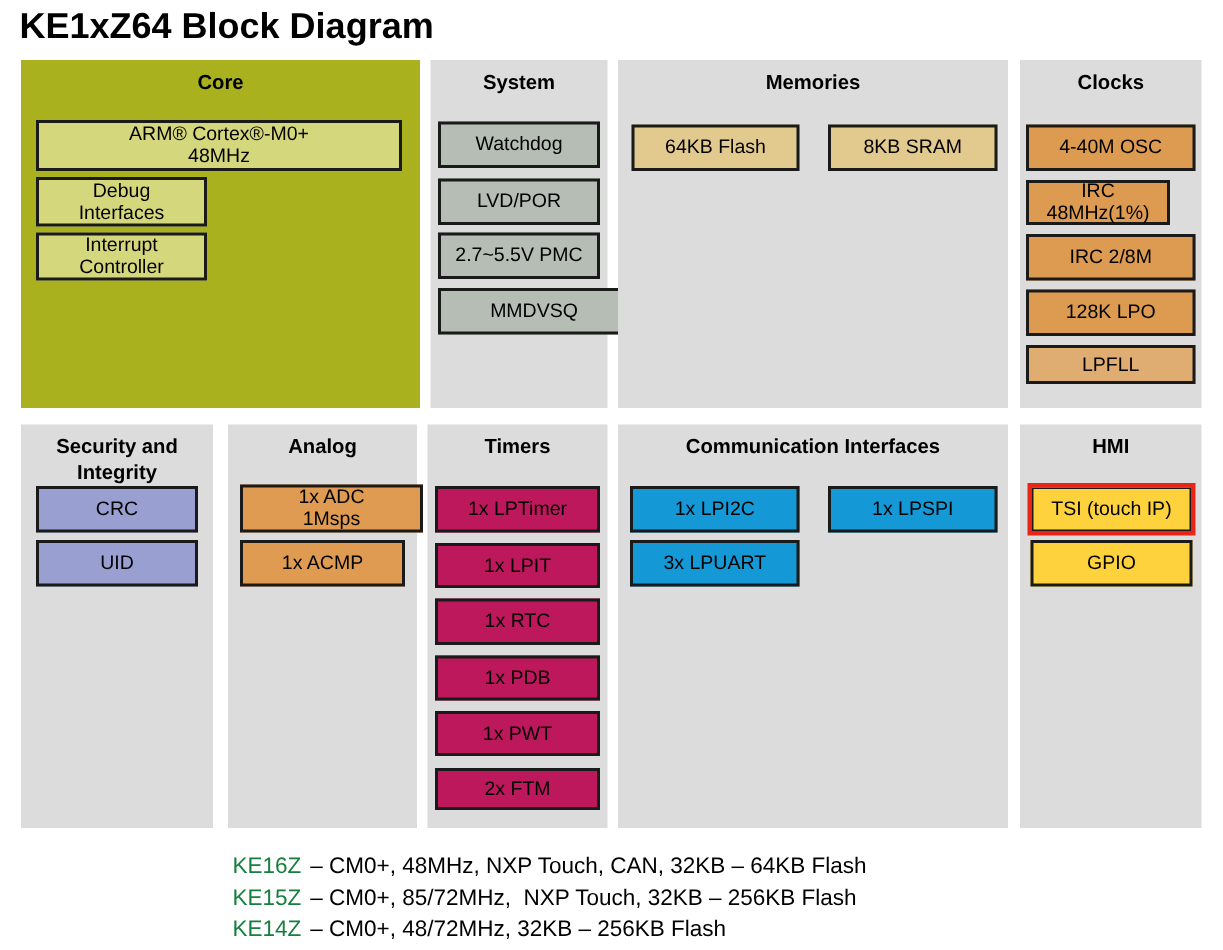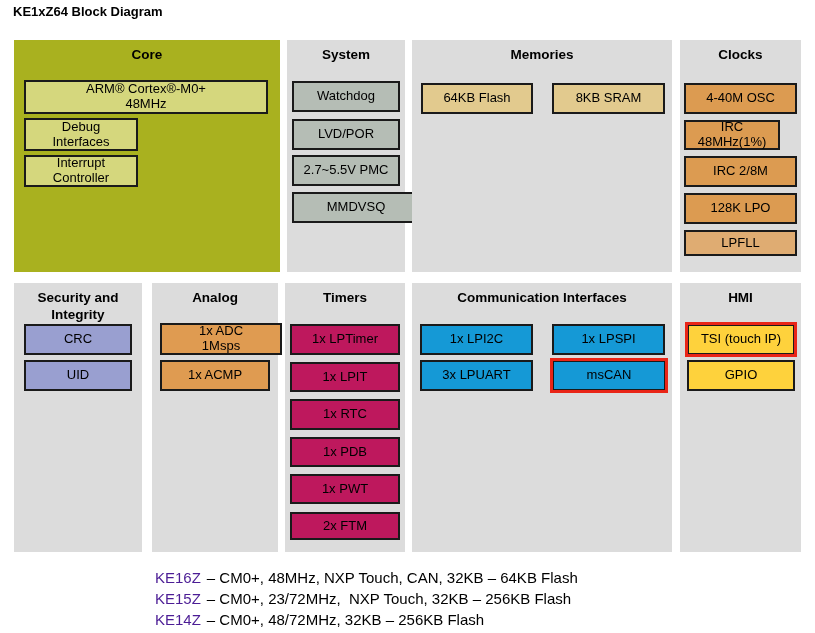--- a/index.html
+++ b/index.html
@@ -1,21 +1,21 @@
 <!DOCTYPE html>
 <html><head>
 <meta charset="utf-8">
 <style>
   html,body{margin:0;padding:0;background:#ffffff;}
   .canvas{
     position:relative;width:815px;height:633px;background:#ffffff;
     font-family:"Liberation Sans",sans-serif;color:#111;overflow:hidden;
   }
   .page-title{
-    position:absolute;left:13px;top:4px;font-size:13px;font-weight:bold;color:#000;
+    position:absolute;left:13px;top:4px;font-size:24px;font-weight:bold;color:#000;
   }
   .panel{position:absolute;background:#dcdcdc;}
   .panel-core{background:#a9b11f;}
   .panel-header{
     position:absolute;left:0;top:7px;width:100%;text-align:center;
     font-weight:bold;font-size:13.5px;color:#000;white-space:pre-line;line-height:1.25;
   }
   .block{
     position:absolute;border:2px solid #1a1a1a;box-sizing:border-box;
     display:flex;align-items:center;justify-content:center;text-align:center;
@@ -27,21 +27,21 @@
   .clock-block{background:#dc9b51;}
   .clock-block.lpfll{background:#dfac72;}
   .security-block{background:#999fd0;}
   .analog-block{background:#df9b51;}
   .timer-block{background:#be185d;border-width:2px;}
   .comm-block{background:#1599d6;}
   .hmi-block{background:#fed23c;}
   .highlight{border:1px solid #1a1a1a;outline:3px solid #e92517;}
   .legend{position:absolute;left:155px;top:567px;font-size:15px;line-height:21px;}
   .legend-line{white-space:pre;}
-  .legend-model{color:#4c1d95;}
+  .legend-model{color:#15803d;}
   .legend-desc{color:#000;margin-left:6px;}
 </style>
 </head>
 <body>
 
 <div class="canvas">
 
   <div class="page-title">KE1xZ64 Block Diagram</div>
 
   <div class="panel panel-core" style="left:14px;top:40px;width:266px;height:232px;">
@@ -99,28 +99,27 @@
     <div class="block timer-block" style="left:5px;top:154px;width:110px;height:30px;">1x PDB</div>
     <div class="block timer-block" style="left:5px;top:191px;width:110px;height:30px;">1x PWT</div>
     <div class="block timer-block" style="left:5px;top:229px;width:110px;height:28px;">2x FTM</div>
   </div>
 
   <div class="panel" style="left:412px;top:283px;width:260px;height:269px;">
     <div class="panel-header">Communication Interfaces</div>
     <div class="block comm-block" style="left:8px;top:41px;width:113px;height:31px;">1x LPI2C</div>
     <div class="block comm-block" style="left:140px;top:41px;width:113px;height:31px;">1x LPSPI</div>
     <div class="block comm-block" style="left:8px;top:77px;width:113px;height:31px;">3x LPUART</div>
-    <div class="block comm-block highlight" style="left:141px;top:78px;width:112px;height:29px;">msCAN</div>
   </div>
 
   <div class="panel" style="left:680px;top:283px;width:121px;height:269px;">
     <div class="panel-header">HMI</div>
     <div class="block hmi-block highlight" style="left:8px;top:42px;width:106px;height:29px;">TSI (touch IP)</div>
     <div class="block hmi-block" style="left:7px;top:77px;width:108px;height:31px;">GPIO</div>
   </div>
 
   <div class="legend">
     <div class="legend-line"><span class="legend-model">KE16Z</span><span class="legend-desc">– CM0+, 48MHz, NXP Touch, CAN, 32KB – 64KB Flash</span></div>
-    <div class="legend-line"><span class="legend-model">KE15Z</span><span class="legend-desc">– CM0+, 23/72MHz,  NXP Touch, 32KB – 256KB Flash</span></div>
+    <div class="legend-line"><span class="legend-model">KE15Z</span><span class="legend-desc">– CM0+, 85/72MHz,  NXP Touch, 32KB – 256KB Flash</span></div>
     <div class="legend-line"><span class="legend-model">KE14Z</span><span class="legend-desc">– CM0+, 48/72MHz, 32KB – 256KB Flash</span></div>
   </div>
 
 </div>
 
 </body></html>

